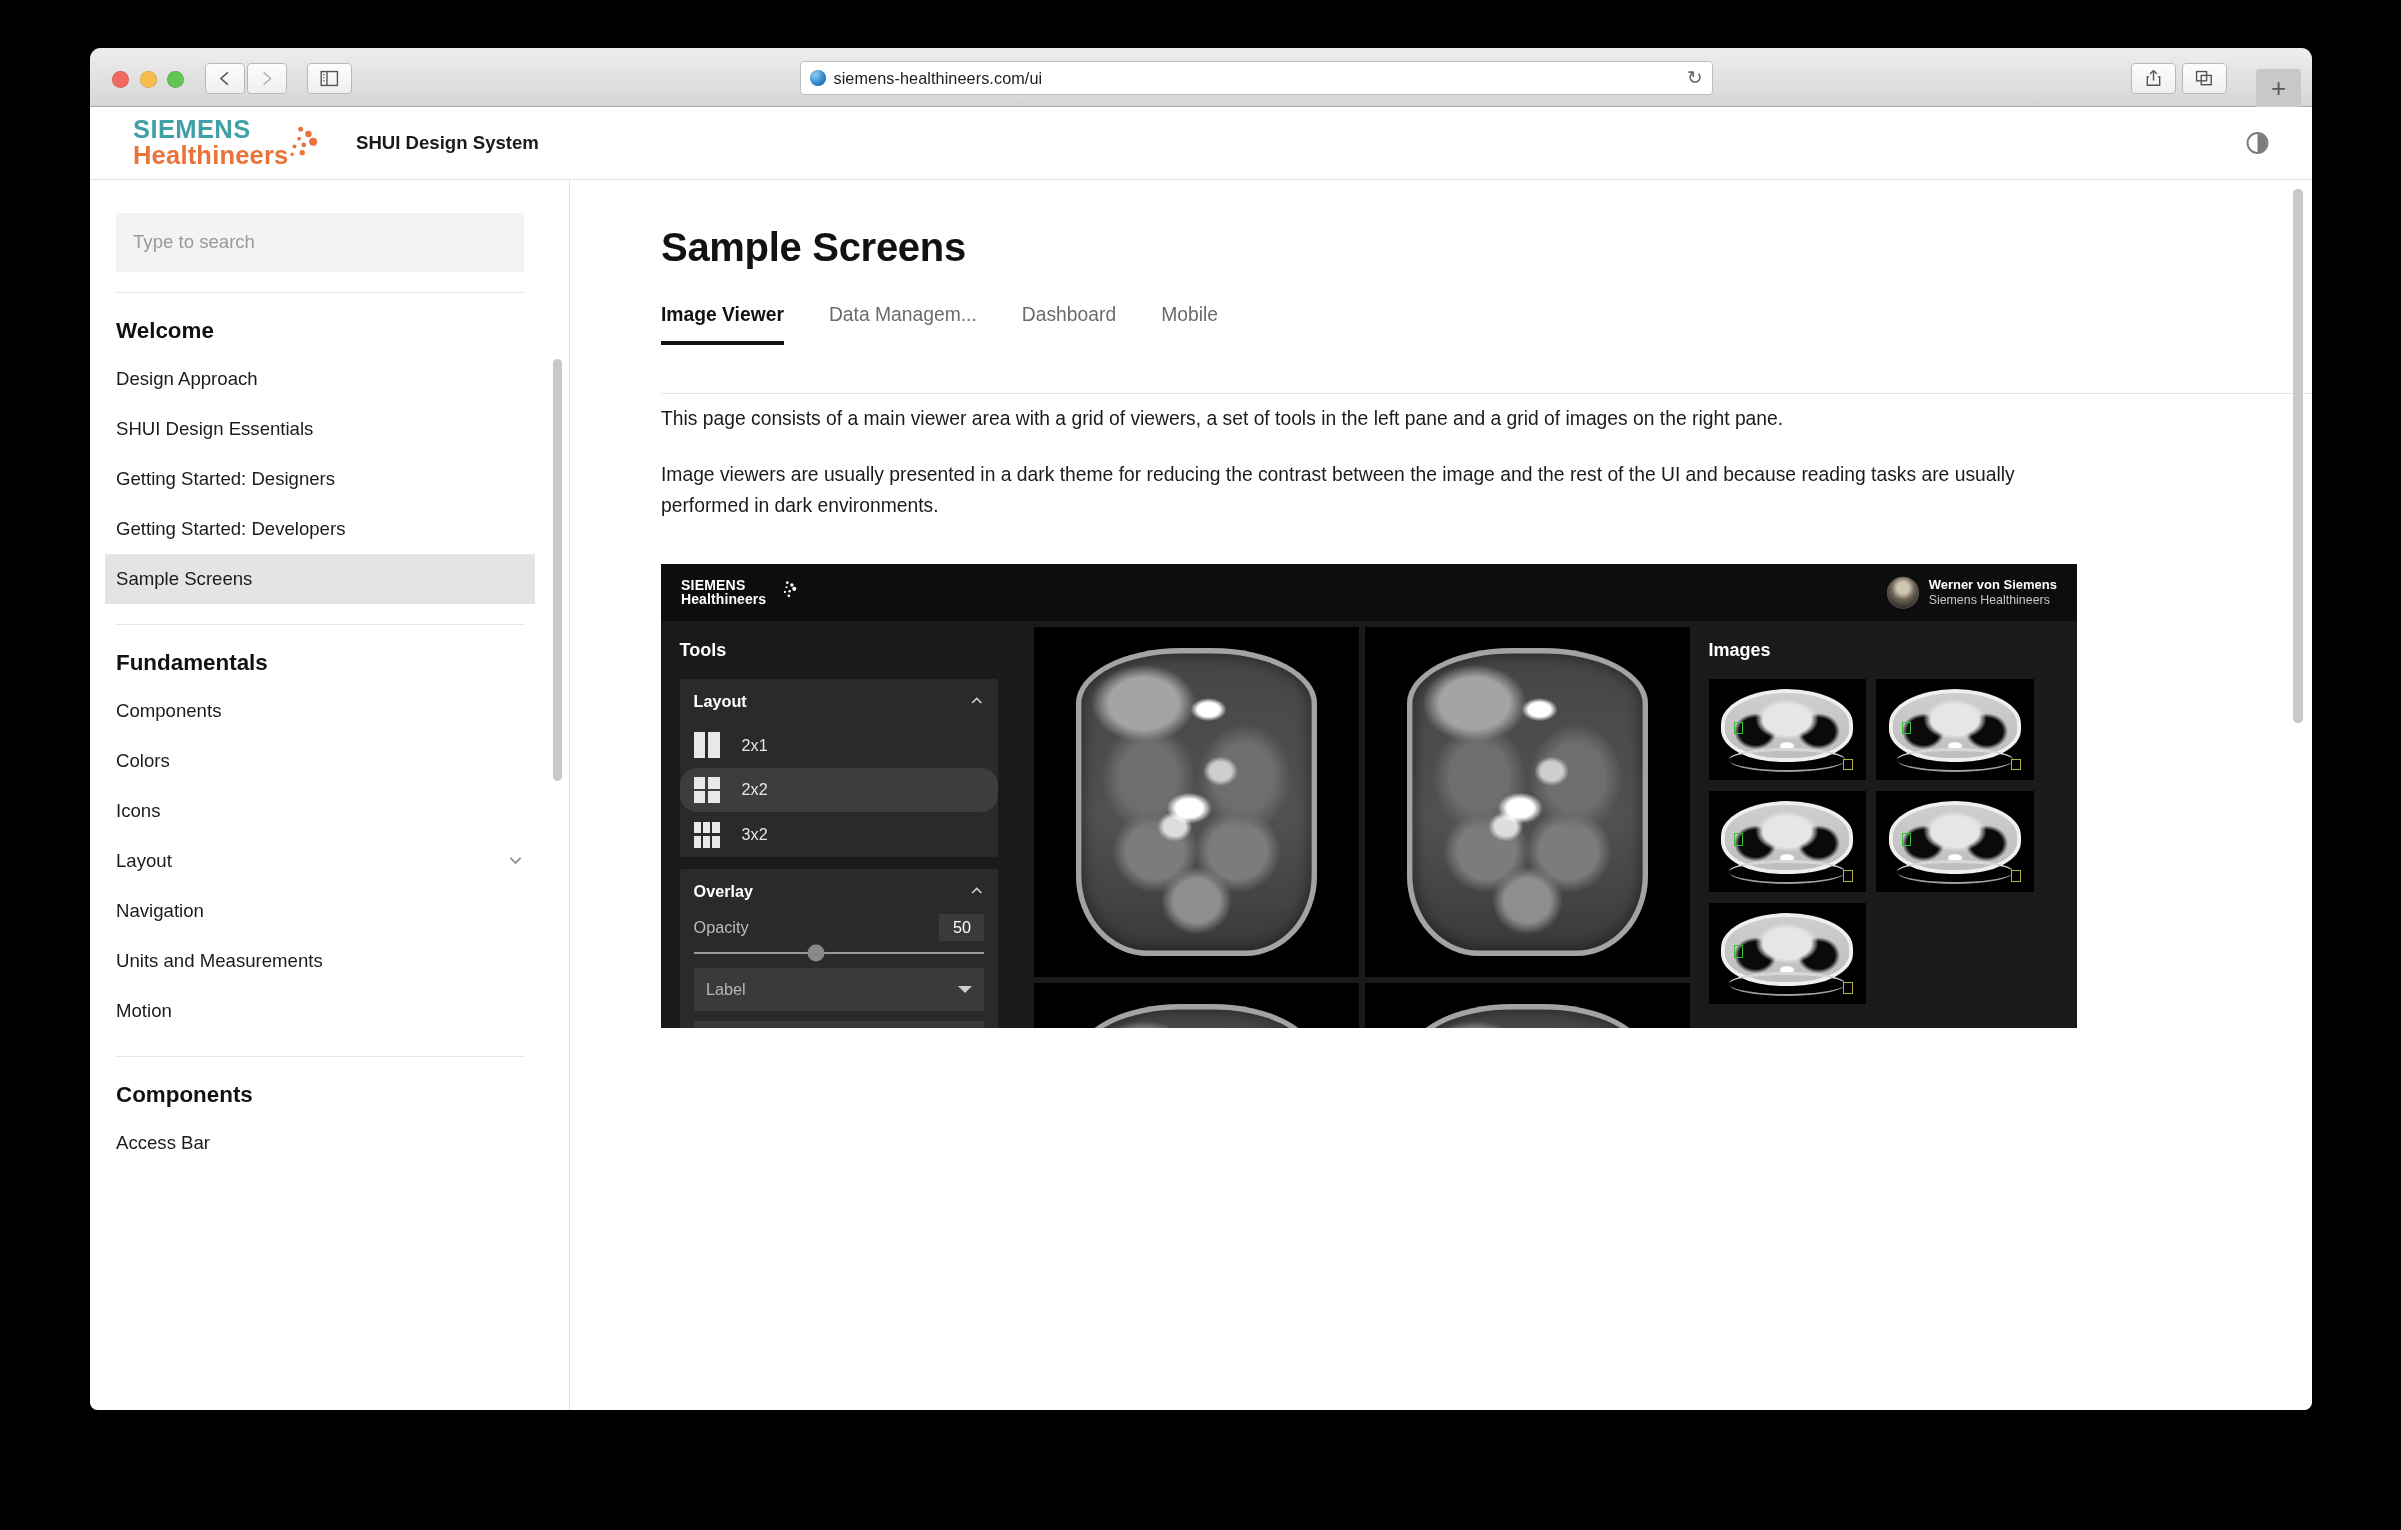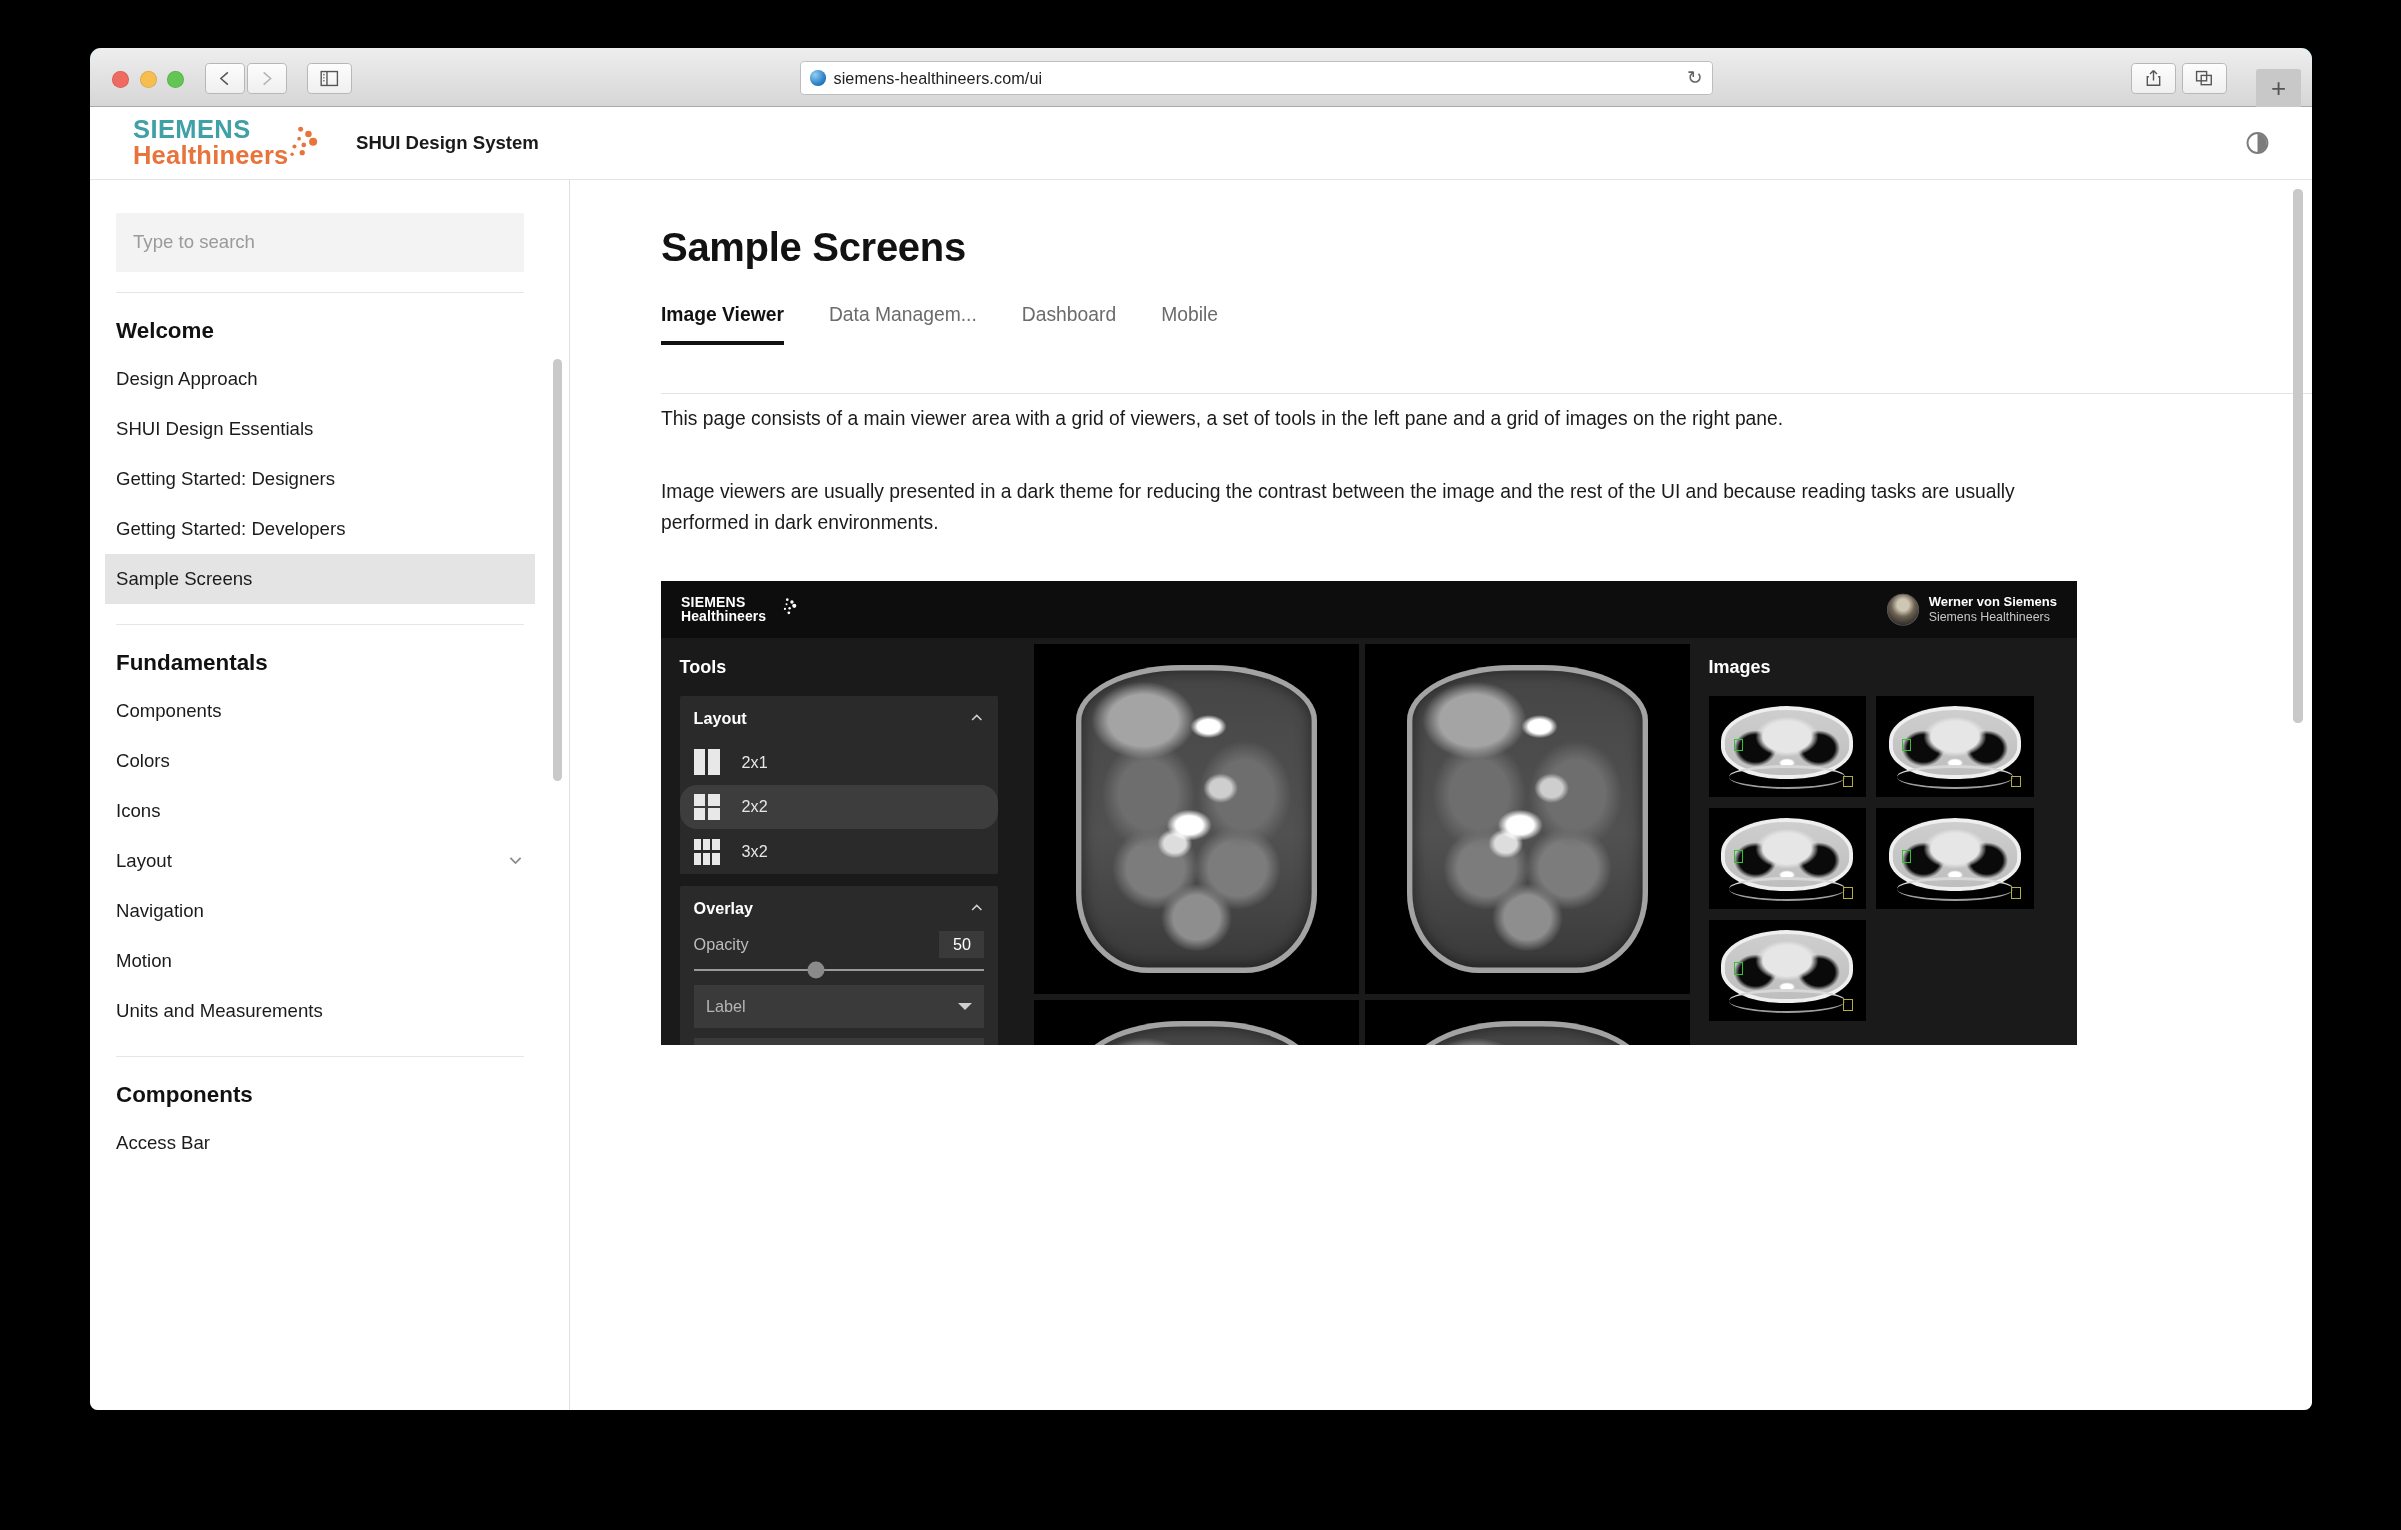--- a/index.html
+++ b/index.html
@@ -132,21 +132,21 @@
     font-size:19.3px; color:#6b6b6b; padding: 0 0 18.6px 0; margin-right:45px;
     position:relative; white-space:nowrap;
   }
   .tab.active { color:#111; font-weight:bold; }
   .tab.active::after {
     content:""; position:absolute; left:0; right:0; bottom:0; height:3.9px; background:#111;
   }
   #tabs-rule { position:absolute; left:91px; right:0; top:213px; height:0.8px; background:#e3e3e3; }
   .para { font-size:19.3px; line-height:1.58; color:#1b1b1b; max-width:1362px; }
   #p1 { margin-top:59px; }
-  #p2 { margin-top:43px; }
+  #p2 { margin-top:26px; }
 
   
   #viewer { margin: 43px 0 0 0; width: 1416px; height: 464px; background:#1a1a1a; position:relative; overflow:hidden; }
   #viewer-header { height:57px; background:#0d0d0d; position:relative; display:flex; align-items:center; }
   #viewer-logo { margin-left:20px; position:relative; width:116px; }
   .vl1 { color:#fff; font-size:14px; font-weight:bold; letter-spacing:0.2px; line-height:1.05; }
   .vl2 { color:#fff; font-size:14px; font-weight:bold; letter-spacing:0.1px; line-height:1.1; }
   #viewer-logo-dots { position:absolute; right:-3.1px; top:0; width:21.7px; height:21.7px; }
   #viewer-user { position:absolute; right:20px; top:50%; transform:translateY(-50%); display:flex; align-items:center; gap:9.3px; }
   #user-avatar {
@@ -362,24 +362,24 @@
             <div class="side-item">
               <span>Layout</span>
               <svg class="chev-down" viewBox="0 0 20 20">
                 <polyline points="4,7 10,13 16,7" fill="none" stroke="#8d8d8d" stroke-width="2.2"></polyline>
               </svg>
             </div>
             <div class="side-item">
               <span>Navigation</span>
             </div>
             <div class="side-item">
+              <span>Units and Measurements</span>
+            </div>
+            <div class="side-item">
               <span>Motion</span>
-            </div>
-            <div class="side-item">
-              <span>Units and Measurements</span>
             </div>
             <div class="side-divider" style="margin-top: 20px;"></div>
             <div class="side-group-title">Components</div>
             <div class="side-item">
               <span>Access Bar</span>
             </div>
           </div>
       </div>
       <div id="sidebar-scrollbar"></div>
     </nav>

